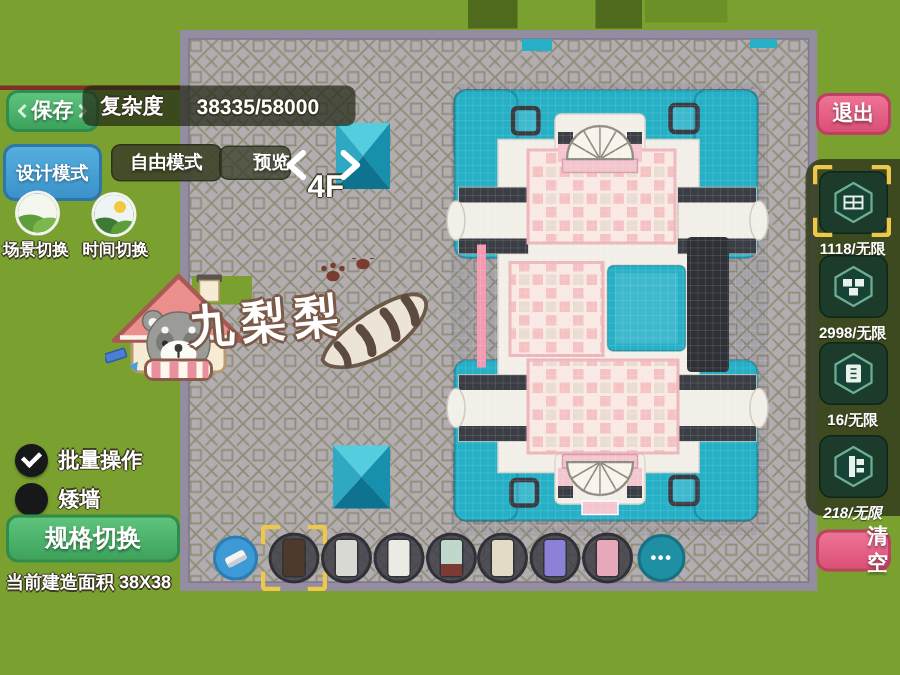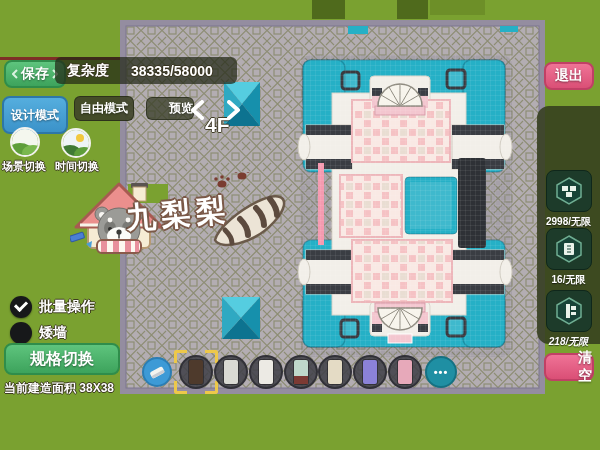--- a/index.html
+++ b/index.html
@@ -186,21 +186,21 @@
 
   <div class="abs" style="left:55px;top:57px;width:182px;height:27px;border-radius:6px;background:rgba(35,40,22,.72);
               display:flex;align-items:center;padding-left:12px;box-sizing:border-box;">
     <span class="otext" style="font-size:14px;">复杂度</span>
     <span class="otext" style="font-size:14px;margin-left:22px;">38335/58000</span>
   </div>
 
   <div class="abs btn btn-blue" style="left:2px;top:96px;width:66px;height:38px;font-size:12px;">
     <span>设计模式</span>
   </div>
-  <div class="abs btn btn-dark" style="left:74px;top:96px;width:60px;height:25px;font-size:12px;">
+  <div class="abs btn btn-dark" style="left:74px;top:96px;width:74px;height:25px;font-size:12px;">
     <span>自由模式</span>
   </div>
   <div class="abs btn btn-dark" style="left:146px;top:97px;width:48px;height:23px;font-size:12px;background:rgba(55,60,38,.75);justify-content:flex-end;">
     <span>预览</span>
   </div>
 
   <svg class="abs" style="left:190px;top:100px;" width="14" height="20">
     <polyline points="12,2 3,10 12,18" fill="none" stroke="#fff" stroke-width="4" stroke-linecap="round" stroke-linejoin="round"></polyline>
   </svg>
   <div class="abs otext" style="left:205px;top:113px;font-size:21px;">4F</div>
@@ -306,20 +306,36 @@
     <span>当前建造面积</span>
     <span>38X38</span>
   </div>
 
   <div class="abs btn btn-pink" style="left:544px;top:62px;width:50px;height:28px;font-size:14px;">
     <span>退出</span>
   </div>
 
   <div class="abs res-panel">
 
+    <div class="res-item" style="top:8px;">
+      <div class="res-tile">
+        <svg width="30" height="30">
+            <polygon points="15,2 27,9 27,21 15,28 3,21 3,9" fill="#174337" stroke="#6fae92" stroke-width="1.5"></polygon>
+            <rect x="9" y="11" width="12" height="8" fill="none" stroke="#e8f2ea" stroke-width="1.3"></rect>
+            <path d="M9 15 H21 M15 11 V19" stroke="#e8f2ea" stroke-width="1.3"></path>
+          </svg>
+        <div class="sel" style="left:-5px;top:-5px;width:52px;height:48px;">
+            <i></i>
+            <i></i>
+            <i></i>
+            <i></i>
+          </div>
+      </div>
+      <span class="res-count">1118/无限</span>
+    </div>
 
     <div class="res-item" style="top:64px;border-radius:22px;">
       <div class="res-tile">
         <svg width="30" height="30">
             <polygon points="15,2 27,9 27,21 15,28 3,21 3,9" fill="#174337" stroke="#6fae92" stroke-width="1.5"></polygon>
             <rect x="8" y="10" width="6" height="5" fill="#e8f2ea"></rect>
             <rect x="16" y="10" width="6" height="5" fill="#e8f2ea"></rect>
             <rect x="12" y="16" width="6" height="5" fill="#e8f2ea"></rect>
           </svg>
       </div>

